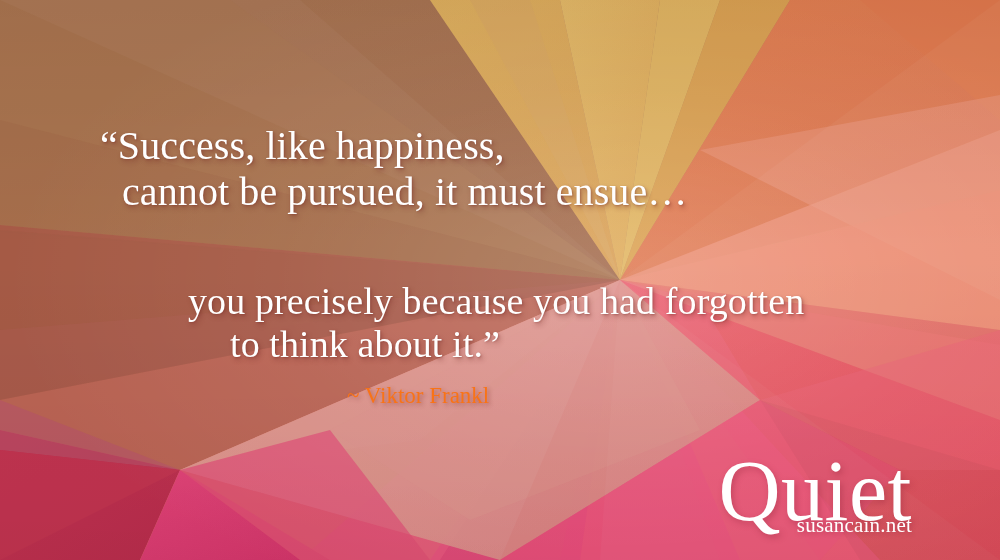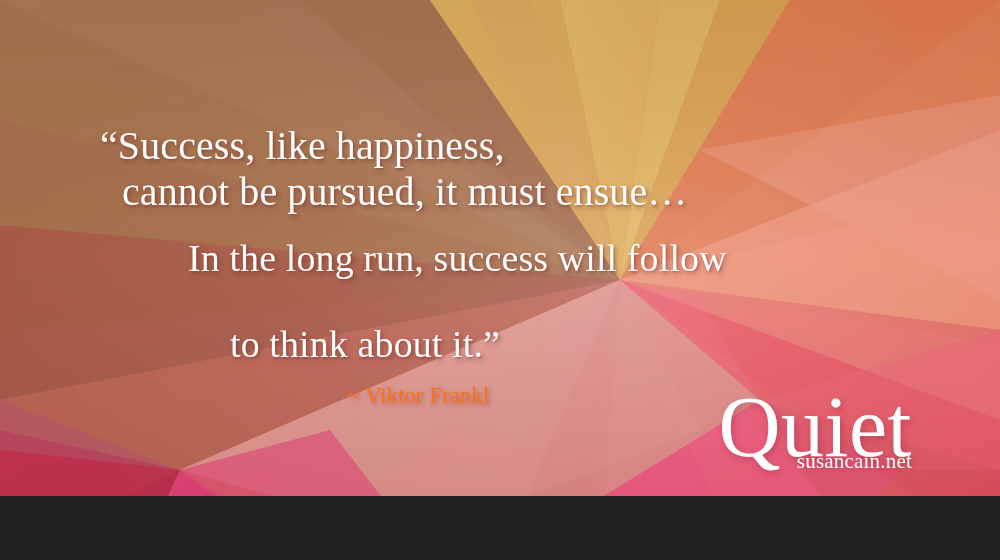--- a/index.html
+++ b/index.html
@@ -4,21 +4,21 @@
 <title>Quiet — Viktor Frankl Quote Card</title>
 <style>
   html, body {
     margin: 0;
     padding: 0;
     background: #222;
   }
   #card {
     position: relative;
     width: 1000px;
-    height: 496px;
+    height: 560px;
     overflow: hidden;
     font-family: "Liberation Serif", "DejaVu Serif", serif;
     -webkit-font-smoothing: antialiased;
   }
   #bg-svg {
     position: absolute;
     inset: 0;
     width: 1000px;
     height: 560px;
     display: block;
@@ -211,22 +211,22 @@
     <rect x="0" y="0" width="1000" height="560" fill="url(#glow)"></rect>
     <rect x="0" y="0" width="1000" height="560" fill="url(#vign)"></rect>
   </svg>
 
   <div class="quote-layer">
 
     <div class="quote-line q1a">“Success, like happiness,</div>
 
     <div class="quote-line q1b">cannot be pursued, it must ensue…</div>
 
-    <div class="quote-line q2a">In the long run, success will follow</div>
-
+
+    <div class="quote-line q2b">you precisely because you had forgotten</div>
 
     <div class="quote-line q2c">to think about it.”</div>
 
     <div class="attribution">~ Viktor Frankl</div>
   </div>
 
   <div class="logo-block">
     <span class="logo-word">Quiet</span>
     <span class="logo-url">susancain.net</span>
   </div>

